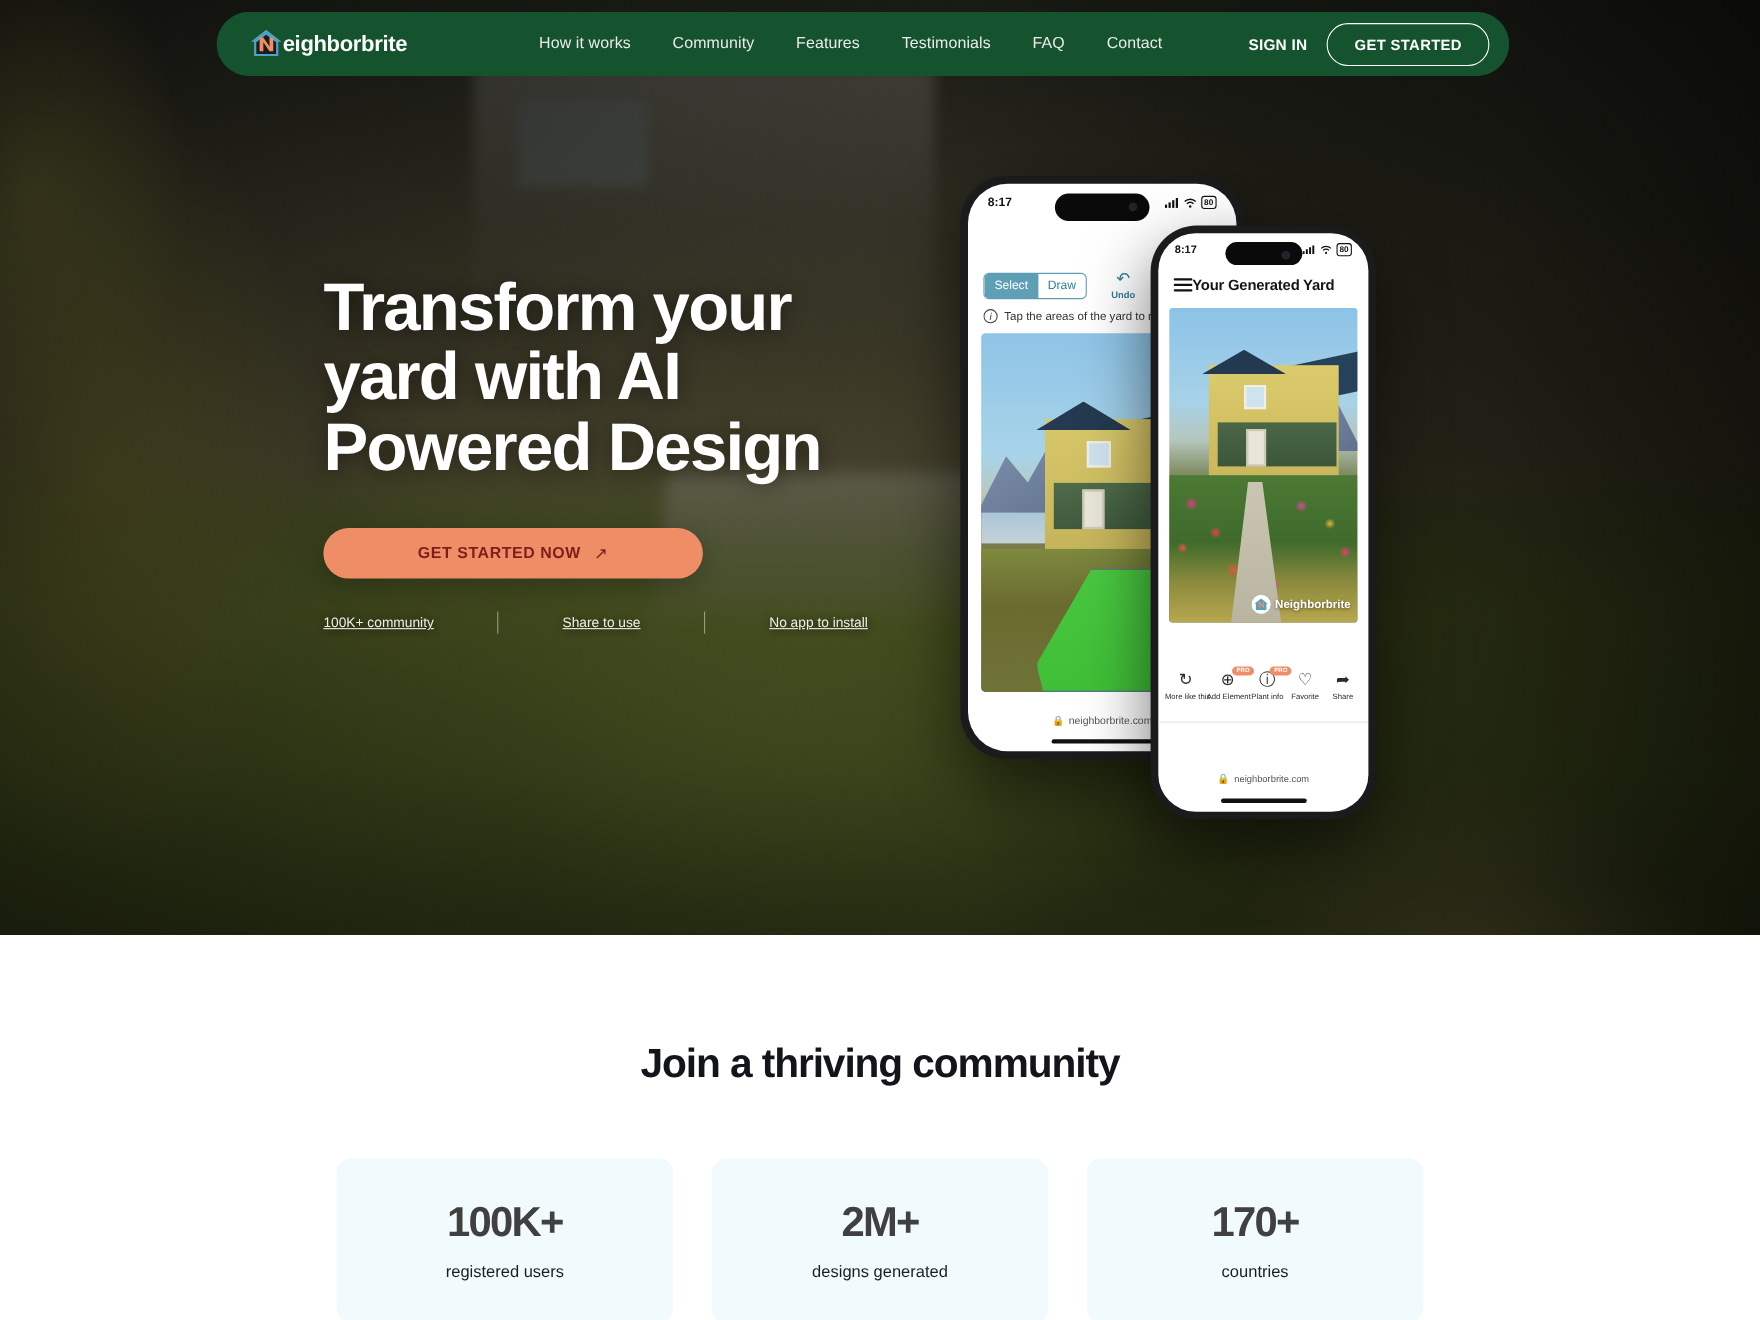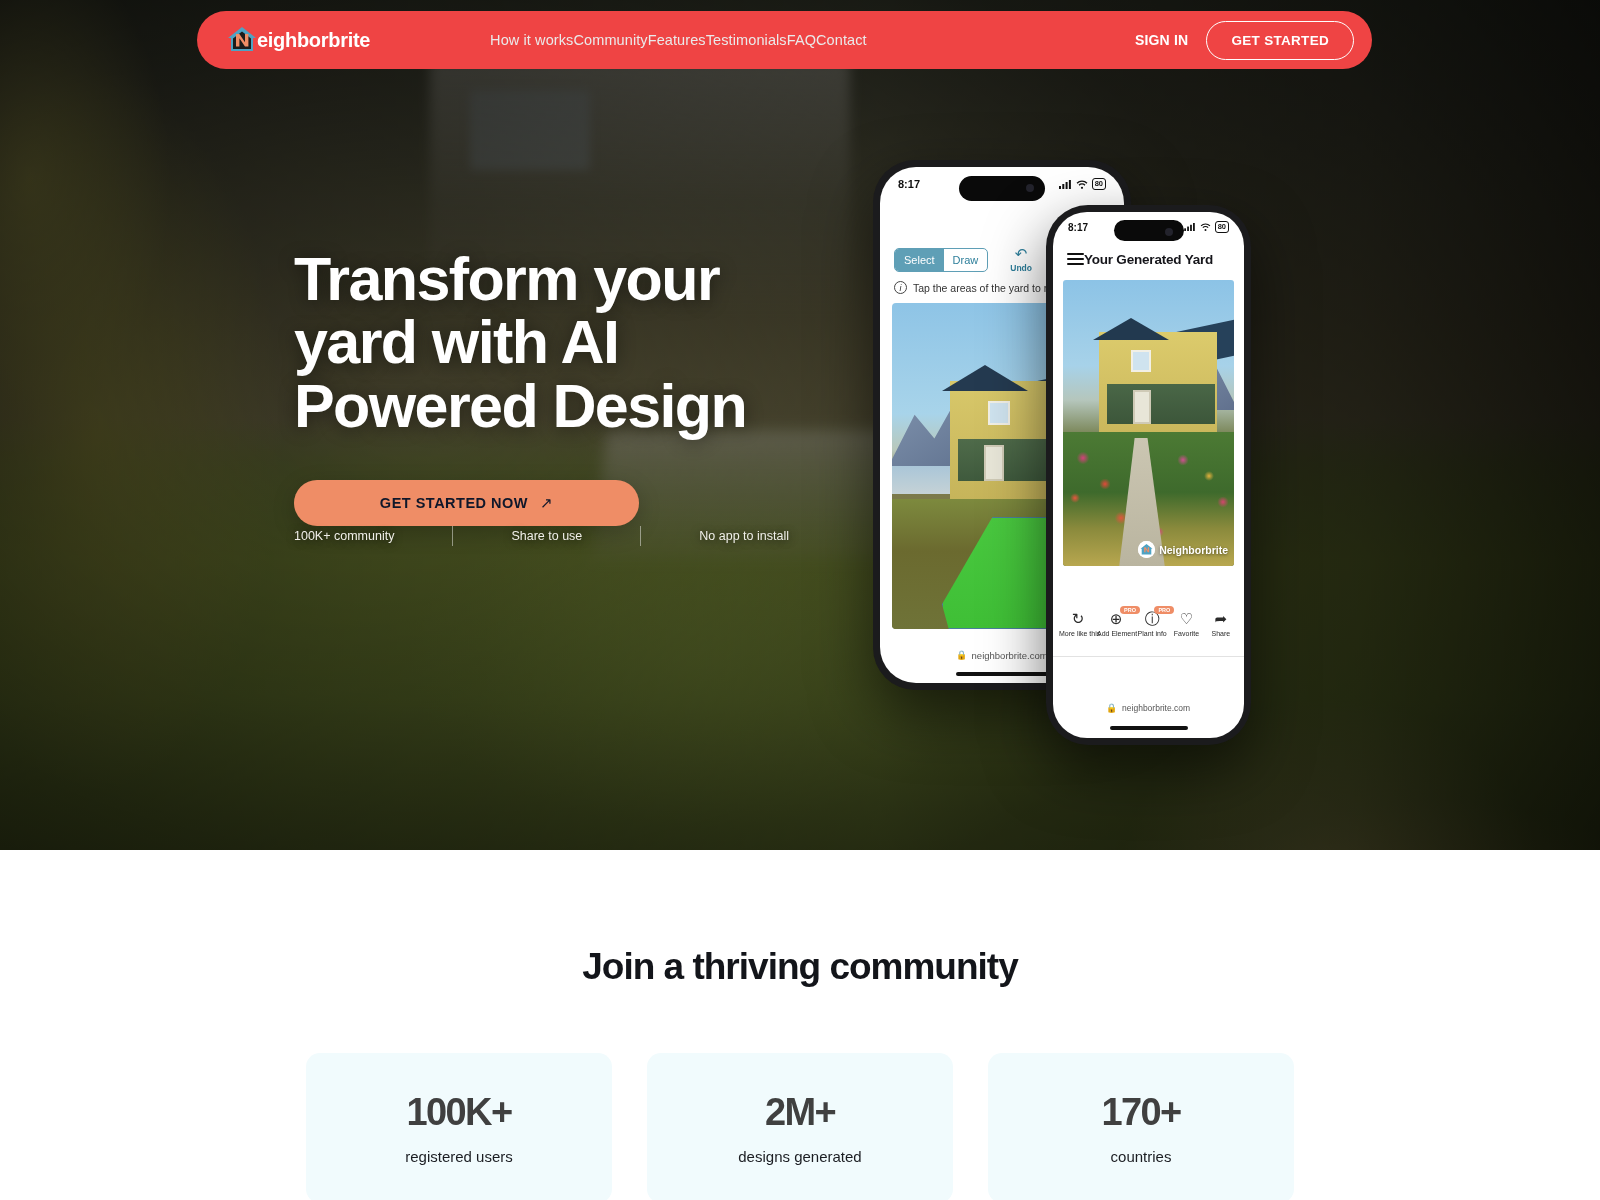--- a/index.html
+++ b/index.html
@@ -63,34 +63,34 @@
   .scene-path {
     position: absolute; left: 600px; top: 430px; width: 330px; height: 130px;
     background: linear-gradient(to bottom, rgba(205,200,180,.55), rgba(180,175,155,.1));
     filter: blur(7px); transform: skewX(-6deg);
   }
 
   
   .nav {
     position: absolute; left: 197px; top: 11px;
     width: 1175px; height: 58px;
-    background: #ef4444;
+    background: #14532d;
     border-radius: 29px;
     display: flex; align-items: center;
     padding: 0 18px 0 28px;
     z-index: 20;
   }
   .brand { display: flex; align-items: center; gap: 0; }
   .brand-icon { width: 34px; height: 32px; position: relative; margin-right: -2px; }
   .brand-text {
     font-size: 20px; font-weight: 700; color: #ffffff;
     letter-spacing: -.3px;
   }
   .nav-links {
-    display: flex; align-items: center; 
+    display: flex; align-items: center; gap: 38px;
     margin-left: 120px;
   }
   .nav-link {
     font-size: 14.5px; color: #eaeaea; letter-spacing: .1px;
     cursor: pointer;
   }
   .nav-right { margin-left: auto; display: flex; align-items: center; gap: 18px; }
   .signin {
     font-size: 14px; font-weight: 700; color: #ffffff;
     letter-spacing: .2px; cursor: pointer;
@@ -111,31 +111,32 @@
   }
   .hero-sub {
     margin-top: 40px;
     font-size: 20.5px; line-height: 1.42; color: #f2f2f0;
     text-shadow: 0 1px 10px rgba(0,0,0,.5);
   }
   .cta {
     margin-top: 42px;
     width: 345px; height: 46px;
     background: #ef8d66; border: none; border-radius: 28px;
-    color: #0f172a; font-size: 14.5px; font-weight: 700;
+    color: #7f1d1d; font-size: 14.5px; font-weight: 700;
     letter-spacing: .5px; font-family: inherit;
     display: flex; align-items: center; justify-content: center; gap: 12px;
     cursor: pointer;
     box-shadow: 0 6px 22px rgba(0,0,0,.22);
   }
   .cta .arrow { font-size: 15px; font-weight: 400; }
   .hero-stats {
-    display: flex; align-items: center;
+    margin-top: 30px; display: flex; align-items: center;
     font-size: 12.5px; color: #f0efe9;
     text-shadow: 0 1px 8px rgba(0,0,0,.6);
+    text-decoration: underline;
   }
   .hero-stats .item { padding: 0 0; }
   .hero-stats .div {
     width: 1px; height: 20px; background: rgba(255,255,255,.45);
     margin: 0 58px;
   }
 
   
   .phones { position: absolute; left: 0; top: 0; width: 1600px; height: 850px; z-index: 9; }
   .phone {

